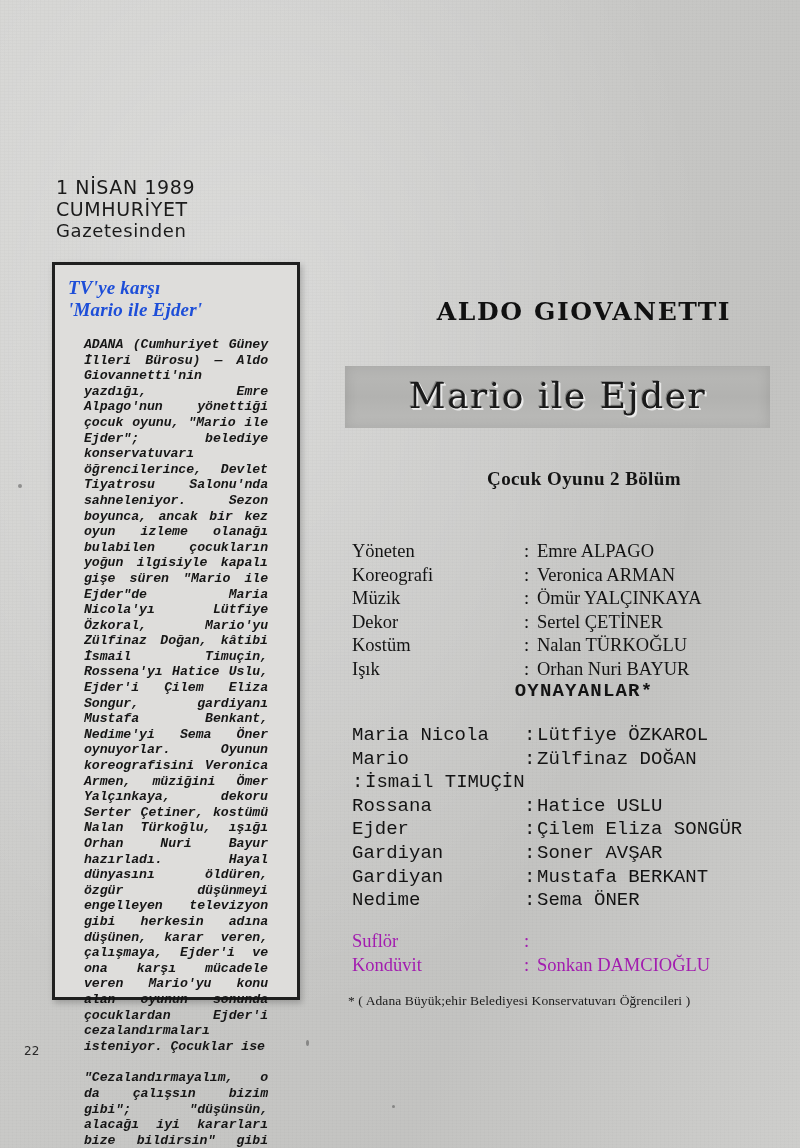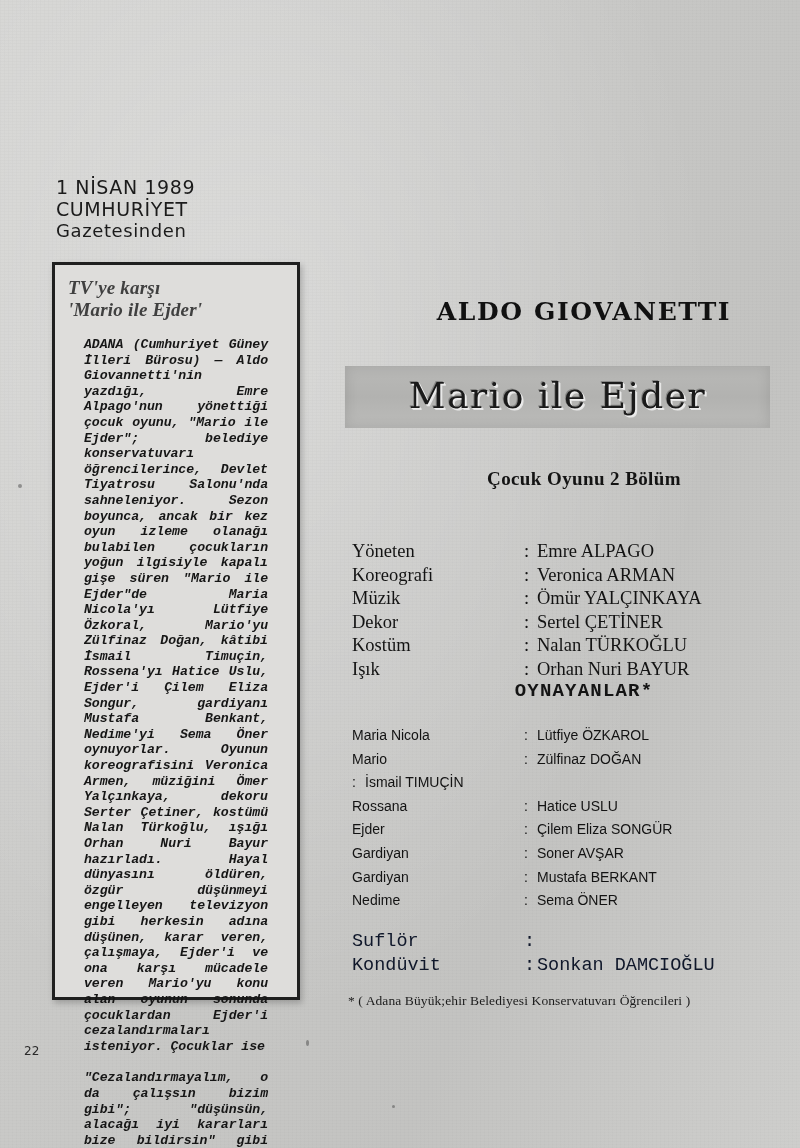--- a/index.html
+++ b/index.html
@@ -61,21 +61,21 @@
     box-shadow: 2px 3px 6px rgba(0,0,0,.22);
   }
   .clip-title {
     font-family: "Liberation Serif", serif;
     font-style: italic;
     font-weight: bold;
     font-size: 19px;
     line-height: 22px;
     letter-spacing: .2px;
     margin-bottom: 7px;
-    color: #404040;
+    color: #1d4ed8;
   }
   .clip-body {
     font-family: "Liberation Serif", serif;
     font-style: italic;
     font-weight: bold;
     font-size: 13.2px;
     line-height: 15.6px;
     text-align: justify;
     color: #161616;
     letter-spacing: -0.05px;
@@ -161,35 +161,35 @@
     font-size: 19px;
     letter-spacing: 1.2px;
     color: #141414;
   }
 
   .cast {
     position: absolute;
     left: 352px;
     top: 724px;
     width: 400px;
-    font-family: Liberation Sans, sans-serif;
-    font-size: 14px;
+    font-family: Liberation Mono, monospace;
+    font-size: 19px;
     line-height: 23.6px;
     color: #131313;
   }
 
   .extra {
     position: absolute;
     left: 352px;
     top: 930px;
     width: 400px;
-    font-family: Liberation Mono, monospace;
+    font-family: Liberation Serif, serif;
     font-size: 18.5px;
     line-height: 23.6px;
-    color: #0f172a;
+    color: #a21caf;
   }
 
   .footnote {
     position: absolute;
     left: 348px;
     top: 993px;
     width: 420px;
     font-family: "Liberation Serif", serif;
     font-size: 13.5px;
     color: #1c1c1c;

